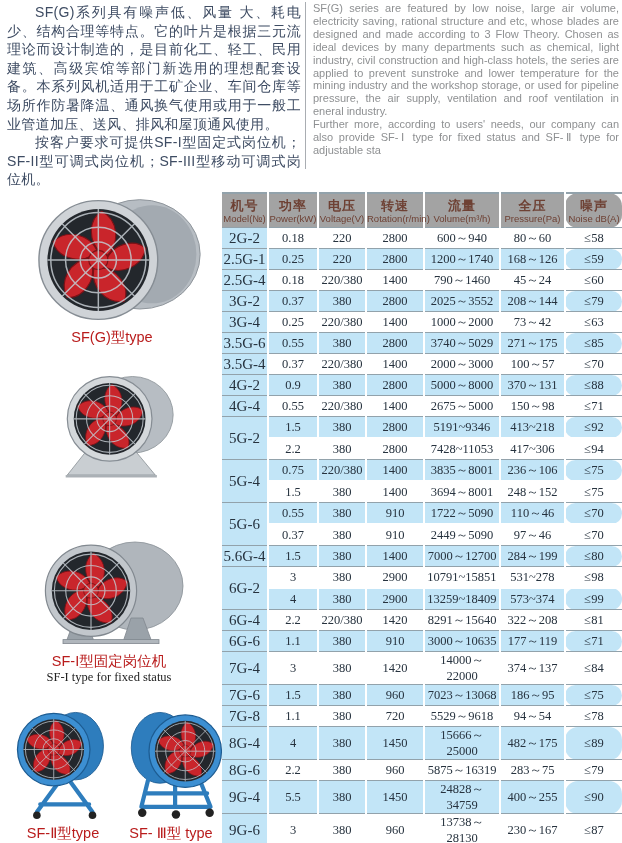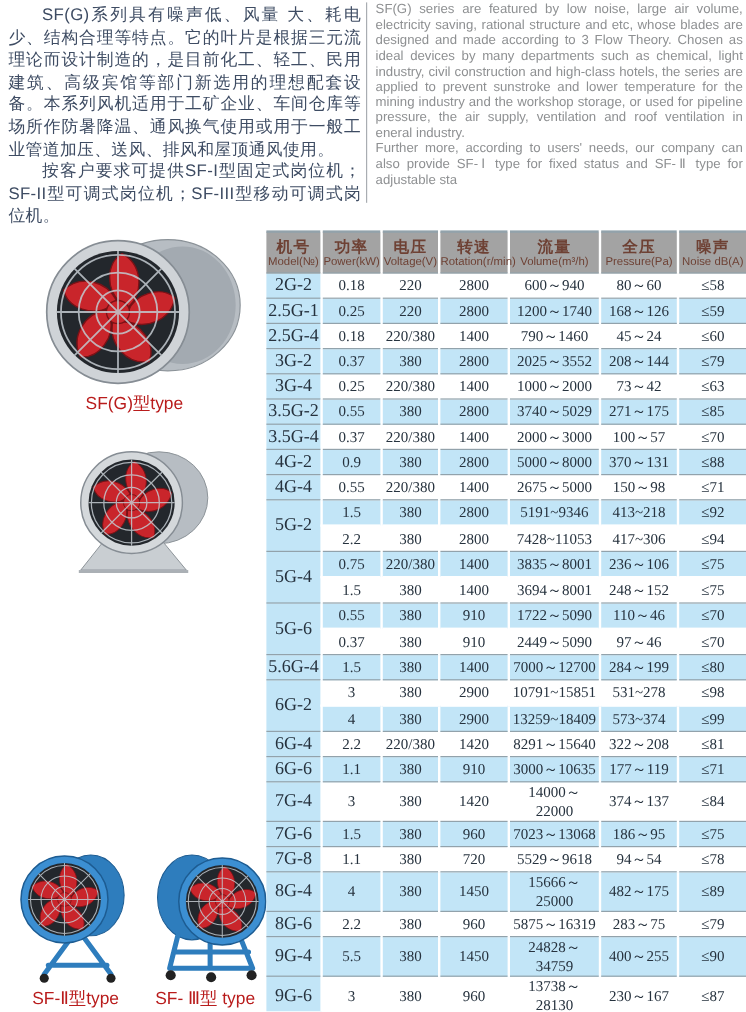--- a/index.html
+++ b/index.html
@@ -25,21 +25,21 @@
   #fig-sf1p{left:8px; top:370px;width:208px;}
   #fig-sf1f{left:8px; top:538px;width:202px;}
   #fig-sf2 {left:10px;top:704px;width:106px;}
   #fig-sf3 {left:118px;top:704px;width:106px;}
 
   
   #spec{position:absolute;left:222px;top:192px;width:400px;border-collapse:collapse;
         table-layout:fixed;border-top:2px solid #92a2ab;border-bottom:2px solid #92a2ab;}
   #spec th{background:#a3a3a3;height:33px;padding:0;vertical-align:middle;
            border-right:2px solid #fff;border-bottom:1.5px solid #92a2ab;}
-  #spec th:last-child,#spec td:last-child{border-right:none;}
+  #spec th:last-child,#spec td:last-child{border-right:none;border-radius:13px;}
   .h-cn{display:block;font-weight:bold;font-size:13px;color:#6e4134;line-height:15px;letter-spacing:1px;}
   .h-en{display:block;font-size:9.5px;color:#6e4134;line-height:11px;font-weight:normal;}
   #spec td{height:20px;text-align:center;font-family:"Liberation Serif",serif;
            font-size:12.5px;color:#26323e;padding:0;border-right:2px solid #fff;}
   #spec tr.gs td{border-top:1.5px solid #92a2ab;}
   #spec tr.sub td{border-top:2px solid #fff;}
   #spec tr.shade td{background:#c2e5f7;}
   #spec tr.plain td{background:#ffffff;}
   #spec td.model{background:#c2e5f7 !important;font-size:15px;}
 </style>
@@ -95,20 +95,34 @@
   <figure id="fig-sf1p">
     <svg width="175" height="114" viewBox="0 0 175 140">
       <ellipse cx="112" cy="55" rx="50" ry="47" fill="#b7bdc3" stroke="#8b9298"></ellipse>
       <path d="M55 100 L32 129 L140 129 L116 100 Z" fill="#c9ced2" stroke="#8b9298"></path>
       <rect x="30" y="129" width="112" height="3" fill="#aab0b5"></rect>
       <circle cx="84" cy="60" r="52" fill="#d4d8db" stroke="#868d94" stroke-width="1.5"></circle>
       <use href="#impeller" transform="translate(84,60) scale(0.98)"></use>
     </svg>
   </figure>
 
+  <figure id="fig-sf1f">
+    <svg width="190" height="112" viewBox="0 0 195 140">
+      <ellipse cx="130" cy="60" rx="60" ry="55" fill="#b0b6bc" stroke="#888f96"></ellipse>
+      <path d="M52 108 L45 127 L78 127 L71 108 Z" fill="#9aa2a9" stroke="#81888f"></path>
+      <path d="M140 100 L150 127 L116 127 L125 100 Z" fill="#9aa2a9" stroke="#81888f"></path>
+      <rect x="40" y="127" width="120" height="5" fill="#b0b6bc" stroke="#81888f"></rect>
+      <circle cx="75" cy="66" r="57" fill="#c2c7cc" stroke="#81888f" stroke-width="1.5"></circle>
+      <use href="#impeller" transform="translate(75,66) scale(1.09)"></use>
+    </svg>
+    <figcaption>
+      <span class="cap-cn">SF-I型固定岗位机</span>
+      <span class="cap-en">SF-I  type for fixed status</span>
+    </figcaption>
+  </figure>
 
   <figure id="fig-sf2">
     <svg width="106" height="118" viewBox="0 0 110 140">
       <ellipse cx="70" cy="50" rx="33" ry="40" fill="#2e7dbd" stroke="#1d5c92"></ellipse>
       <path d="M52 90 L24 128 M62 90 L90 128 M28 119 L86 119" stroke="#2e7dbd" stroke-width="5" fill="none" stroke-linecap="round"></path>
       <circle cx="24" cy="132" r="4.5" fill="#222"></circle>
       <circle cx="90" cy="132" r="4.5" fill="#222"></circle>
       <circle cx="44" cy="54" r="43" fill="#3c8fd2" stroke="#1d5c92" stroke-width="1.5"></circle>
       <use href="#impeller" transform="translate(44,54) scale(0.8)"></use>
     </svg>
@@ -214,21 +228,21 @@
         <tr class="plain gs">
           <td class="model" rowspan="1">3G-4</td>
           <td>0.25</td>
           <td>220/380</td>
           <td>1400</td>
           <td>1000～2000</td>
           <td>73～42</td>
           <td>≤63</td>
         </tr>
         <tr class="shade gs">
-          <td class="model" rowspan="1">3.5G-2</td>
+          <td class="model" rowspan="1">3.5G-6</td>
           <td>0.55</td>
           <td>380</td>
           <td>2800</td>
           <td>3740～5029</td>
           <td>271～175</td>
           <td>≤85</td>
         </tr>
         <tr class="plain gs">
           <td class="model" rowspan="1">3.5G-4</td>
           <td>0.37</td>

